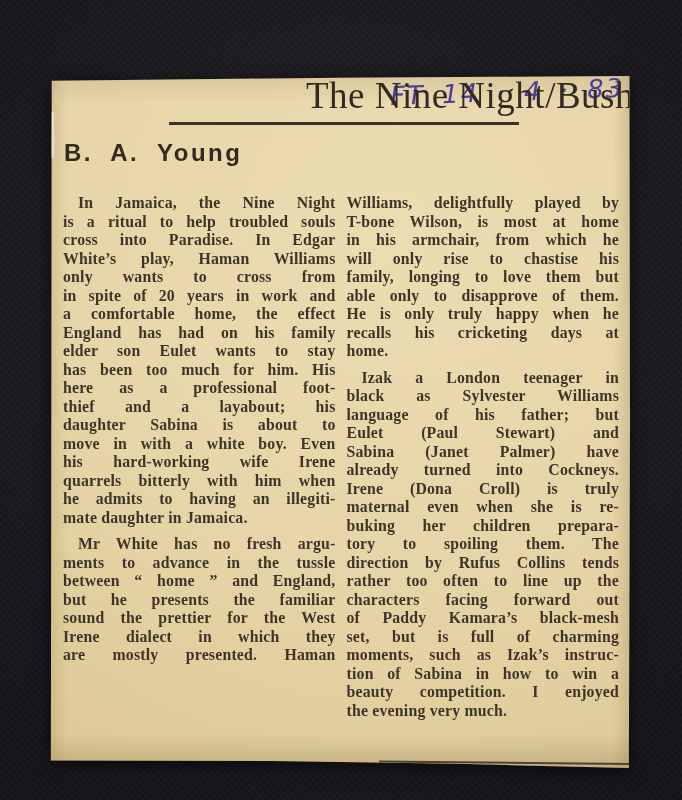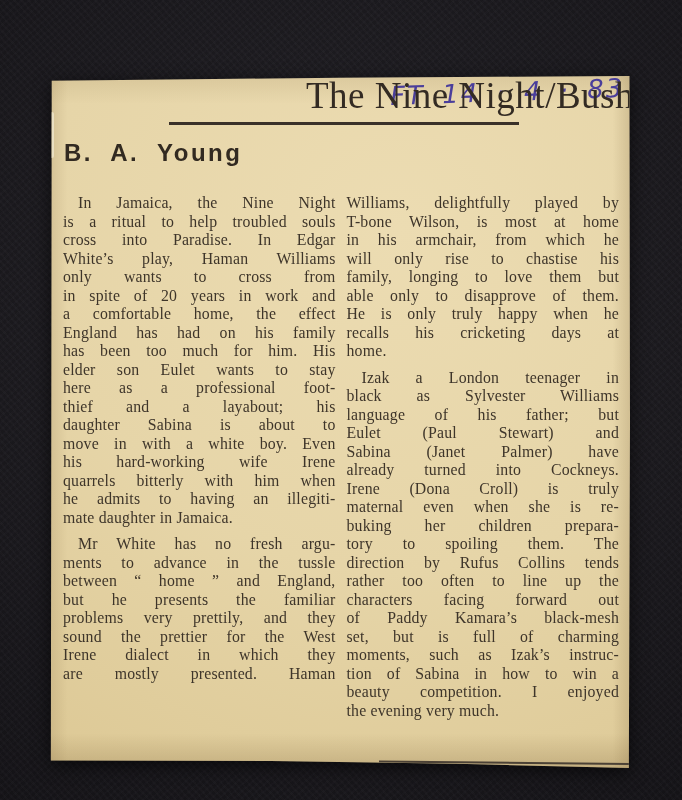--- a/index.html
+++ b/index.html
@@ -43,21 +43,21 @@
     background: #3a3129; transform: translateX(4px);
   }
   .byline {
     margin-top: 15px; text-align: left;
     font-family: Liberation Sans, sans-serif; font-weight: bold;
     font-size: 24px; line-height: 26px; letter-spacing: 2.5px; word-spacing: 9px;
     color: #322a21; transform: translateX(14px);
   }
   .columns {
     display: flex; gap: 11px;
-    margin-top: 28px; padding: 0 11px 0 13px;
+    margin-top: 28px; padding: 0 11px 0 13px; font-weight: bold;
   }
   .col { flex: 1; min-width: 0; }
   .para { margin: 0 0 8px 0; }
   .para:last-child { margin-bottom: 18px; }
   .line {
     font-size: 15.8px; line-height: 18.5px;
     letter-spacing: 0.2px; color: #3e352a;
     text-align: justify; text-align-last: justify;
     white-space: nowrap; overflow: visible;
   }
@@ -90,37 +90,36 @@
         <div class="col" id="col-left">
             <div class="para">
               <div class="line indent">In Jamaica, the Nine Night</div>
               <div class="line">is a ritual to help troubled souls</div>
               <div class="line">cross into Paradise. In Edgar</div>
               <div class="line">White’s play, Haman Williams</div>
               <div class="line">only wants to cross from</div>
               <div class="line">in spite of 20 years in work and</div>
               <div class="line">a comfortable home, the effect</div>
               <div class="line">England has had on his family</div>
+              <div class="line">elder son Eulet wants to stay</div>
               <div class="line">has been too much for him. His</div>
-              <div class="line">elder son Eulet wants to stay</div>
               <div class="line">here as a professional foot-</div>
               <div class="line">thief and a layabout; his</div>
               <div class="line">daughter Sabina is about to</div>
               <div class="line">move in with a white boy. Even</div>
               <div class="line">his hard-working wife Irene</div>
               <div class="line">quarrels bitterly with him when</div>
               <div class="line">he admits to having an illegiti-</div>
               <div class="line last">mate daughter in Jamaica.</div>
             </div>
             <div class="para">
               <div class="line indent">Mr White has no fresh argu-</div>
               <div class="line">ments to advance in the tussle</div>
               <div class="line">between “ home ” and England,</div>
               <div class="line">but he presents the familiar</div>
-              <div class="line">problems very prettily, and they</div>
               <div class="line">sound the prettier for the West</div>
               <div class="line">Irene dialect in which they</div>
               <div class="line">are mostly presented. Haman</div>
             </div>
           </div>
         <div class="col" id="col-right">
             <div class="para">
               <div class="line">Williams, delightfully played by</div>
               <div class="line">T-bone Wilson, is most at home</div>
               <div class="line">in his armchair, from which he</div>

